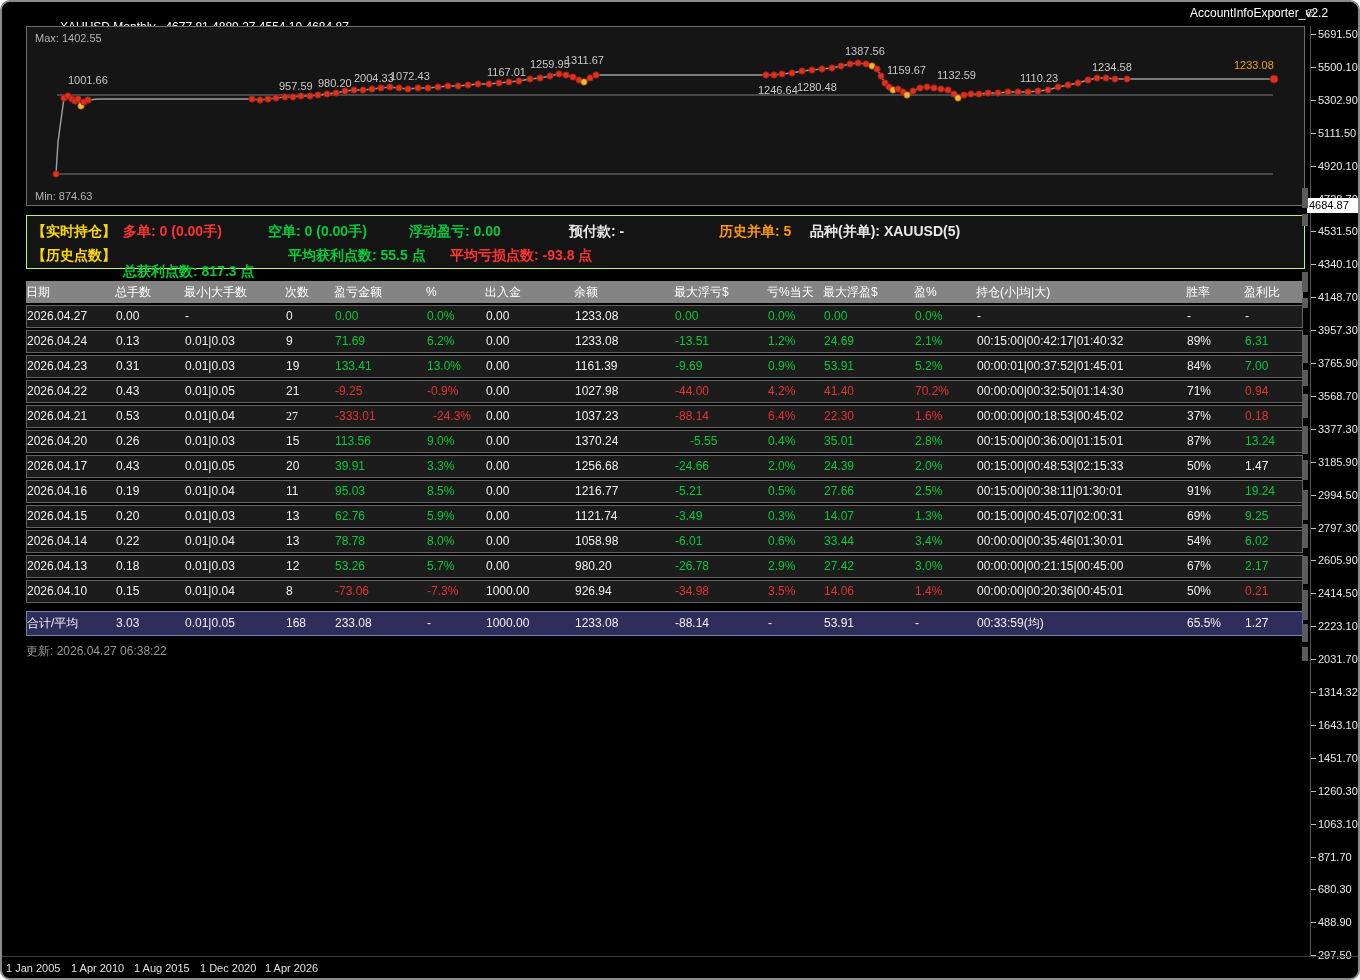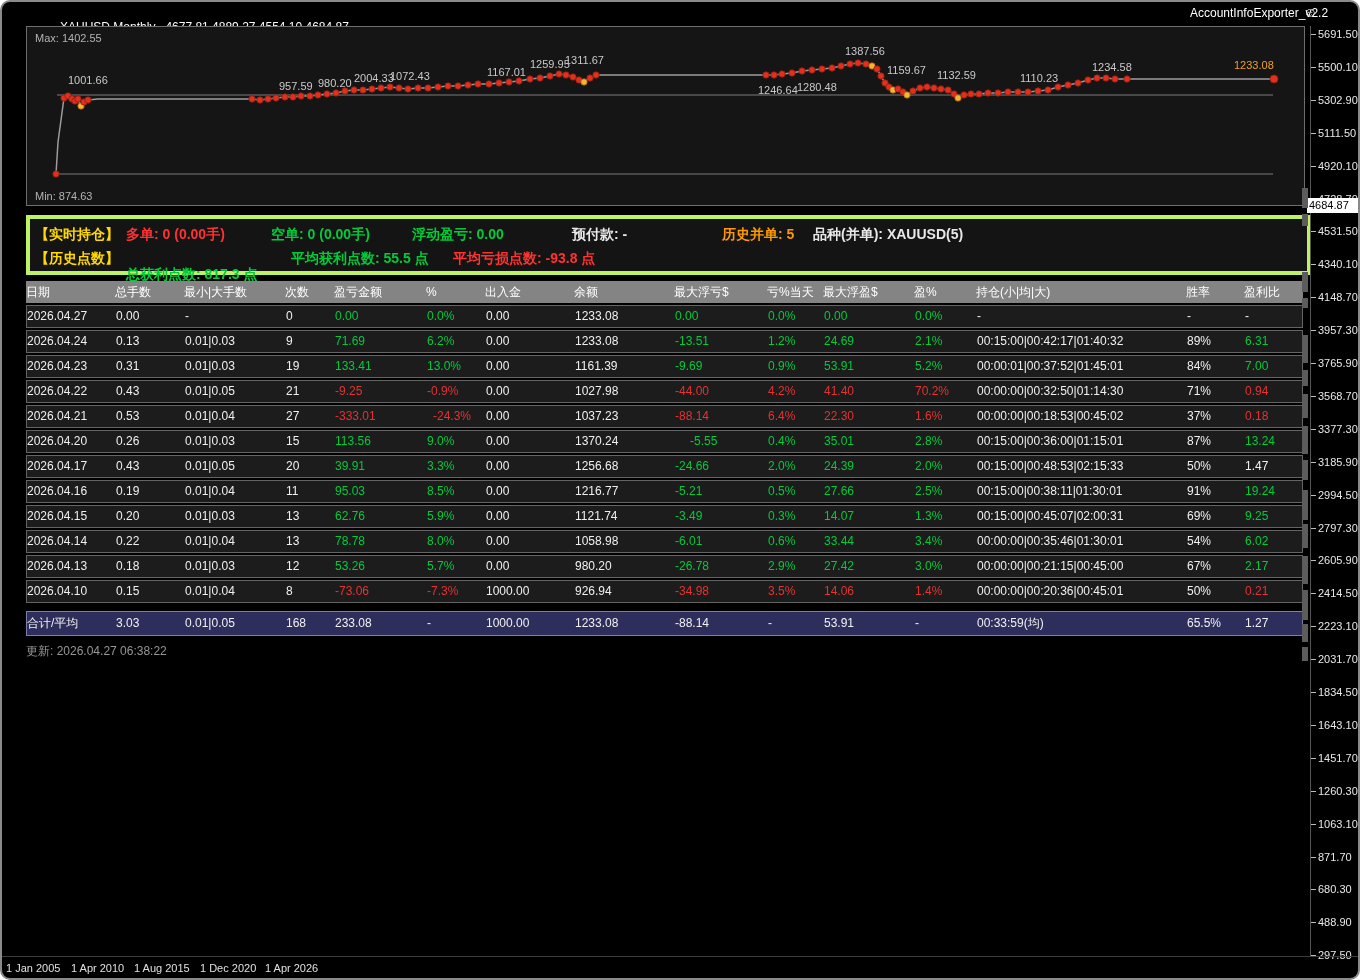--- a/index.html
+++ b/index.html
@@ -8,21 +8,21 @@
   .titlebar{position:absolute;left:0;top:0;width:100%;height:22px;}
   .title-left{position:absolute;left:38px;top:4px;font-size:12px;color:#fff;white-space:pre;}
   .title-left b{font-weight:normal;margin-right:10px;}
   .title-right{position:absolute;left:1188px;top:4px;font-size:12px;color:#fff;}
   .smiley{position:absolute;left:1301px;top:2px;font-size:14px;color:#fff;cursor:pointer;}
   .equity-panel{position:absolute;left:24px;top:24px;width:1277px;height:178px;background:#151515;border:1px solid #6e6e6e;}
   .equity-panel svg{position:absolute;left:0;top:0;}
   .minmax{position:absolute;font-size:11px;color:#b3b3b3;white-space:nowrap;}
   .ptlabel{position:absolute;font-size:11px;color:#c9c9c9;white-space:nowrap;}
   .ptlabel.or{color:#f0a028;}
-  .info-panel{position:absolute;left:24px;top:213px;width:1277px;height:52px;background:#141414;border:4px solid #bef264;}
+  .info-panel{position:absolute;left:24px;top:213px;width:1277px;height:52px;background:#141414;border:1px solid #bef264;}
   .info-item{position:absolute;font-size:14px;font-weight:bold;white-space:nowrap;}
   .yl{color:#ffd900;} .rd{color:#ff3232;} .gn{color:#00cc3a;} .or{color:#ff9900;} .wt{color:#e8e8e8;}
   .table-layer{position:absolute;left:24px;top:279px;width:1277px;height:356px;}
   .thead{position:absolute;left:0;top:0;width:1277px;height:22px;background:#848484;}
   .hcell{position:absolute;top:0;line-height:22px;font-size:12px;color:#fff;white-space:nowrap;}
   .trow{position:absolute;left:0;width:1277px;height:23px;background:#1c1c1c;border:1px solid #646464;box-sizing:border-box;}
   .trow.total{height:25px;background:#2e2e5c;border-color:#7d7da8;}
   .cell{position:absolute;top:0;line-height:21px;font-size:12px;white-space:nowrap;}
   .trow.total .cell{line-height:23px;}
   .cell.w{color:#f0f0f0;} .cell.g{color:#00cc3a;} .cell.r{color:#e53232;}
@@ -270,21 +270,21 @@
         <span class="cell r" style="left: 797px;">41.40</span>
         <span class="cell r" style="left: 888px;">70.2%</span>
         <span class="cell w" style="left: 950px;">00:00:00|00:32:50|01:14:30</span>
         <span class="cell w" style="left: 1160px;">71%</span>
         <span class="cell r" style="left: 1218px;">0.94</span>
       </div>
       <div class="trow" style="top: 124px;">
         <span class="cell w" style="left: 0px;">2026.04.21</span>
         <span class="cell w" style="left: 89px;">0.53</span>
         <span class="cell w" style="left: 158px;">0.01|0.04</span>
-        <span class="cell w" style="left: 259px;">27</span>
+        <span class="cell w" style="left: 259px; font-family: Liberation Serif, serif;">27</span>
         <span class="cell r" style="left: 308px;">-333.01</span>
         <span class="cell r" style="left: 400px; margin-left: 6px;">-24.3%</span>
         <span class="cell w" style="left: 459px;">0.00</span>
         <span class="cell w" style="left: 548px;">1037.23</span>
         <span class="cell r" style="left: 648px;">-88.14</span>
         <span class="cell r" style="left: 741px;">6.4%</span>
         <span class="cell r" style="left: 797px;">22.30</span>
         <span class="cell r" style="left: 888px;">1.6%</span>
         <span class="cell w" style="left: 950px;">00:00:00|00:18:53|00:45:02</span>
         <span class="cell w" style="left: 1160px;">37%</span>
@@ -466,21 +466,21 @@
       <span class="scale-label" style="top: 520px;">2797.30</span>
       <div class="scale-tick" style="top: 558px;"></div>
       <span class="scale-label" style="top: 552px;">2605.90</span>
       <div class="scale-tick" style="top: 591px;"></div>
       <span class="scale-label" style="top: 585px;">2414.50</span>
       <div class="scale-tick" style="top: 624px;"></div>
       <span class="scale-label" style="top: 618px;">2223.10</span>
       <div class="scale-tick" style="top: 657px;"></div>
       <span class="scale-label" style="top: 651px;">2031.70</span>
       <div class="scale-tick" style="top: 690px;"></div>
-      <span class="scale-label" style="top: 684px;">1834.50</span>
+      <span class="scale-label" style="top: 684px;">1314.32</span>
       <div class="scale-tick" style="top: 723px;"></div>
       <span class="scale-label" style="top: 717px;">1643.10</span>
       <div class="scale-tick" style="top: 756px;"></div>
       <span class="scale-label" style="top: 750px;">1451.70</span>
       <div class="scale-tick" style="top: 789px;"></div>
       <span class="scale-label" style="top: 783px;">1260.30</span>
       <div class="scale-tick" style="top: 822px;"></div>
       <span class="scale-label" style="top: 816px;">1063.10</span>
       <div class="scale-tick" style="top: 855px;"></div>
       <span class="scale-label" style="top: 849px;">871.70</span>

